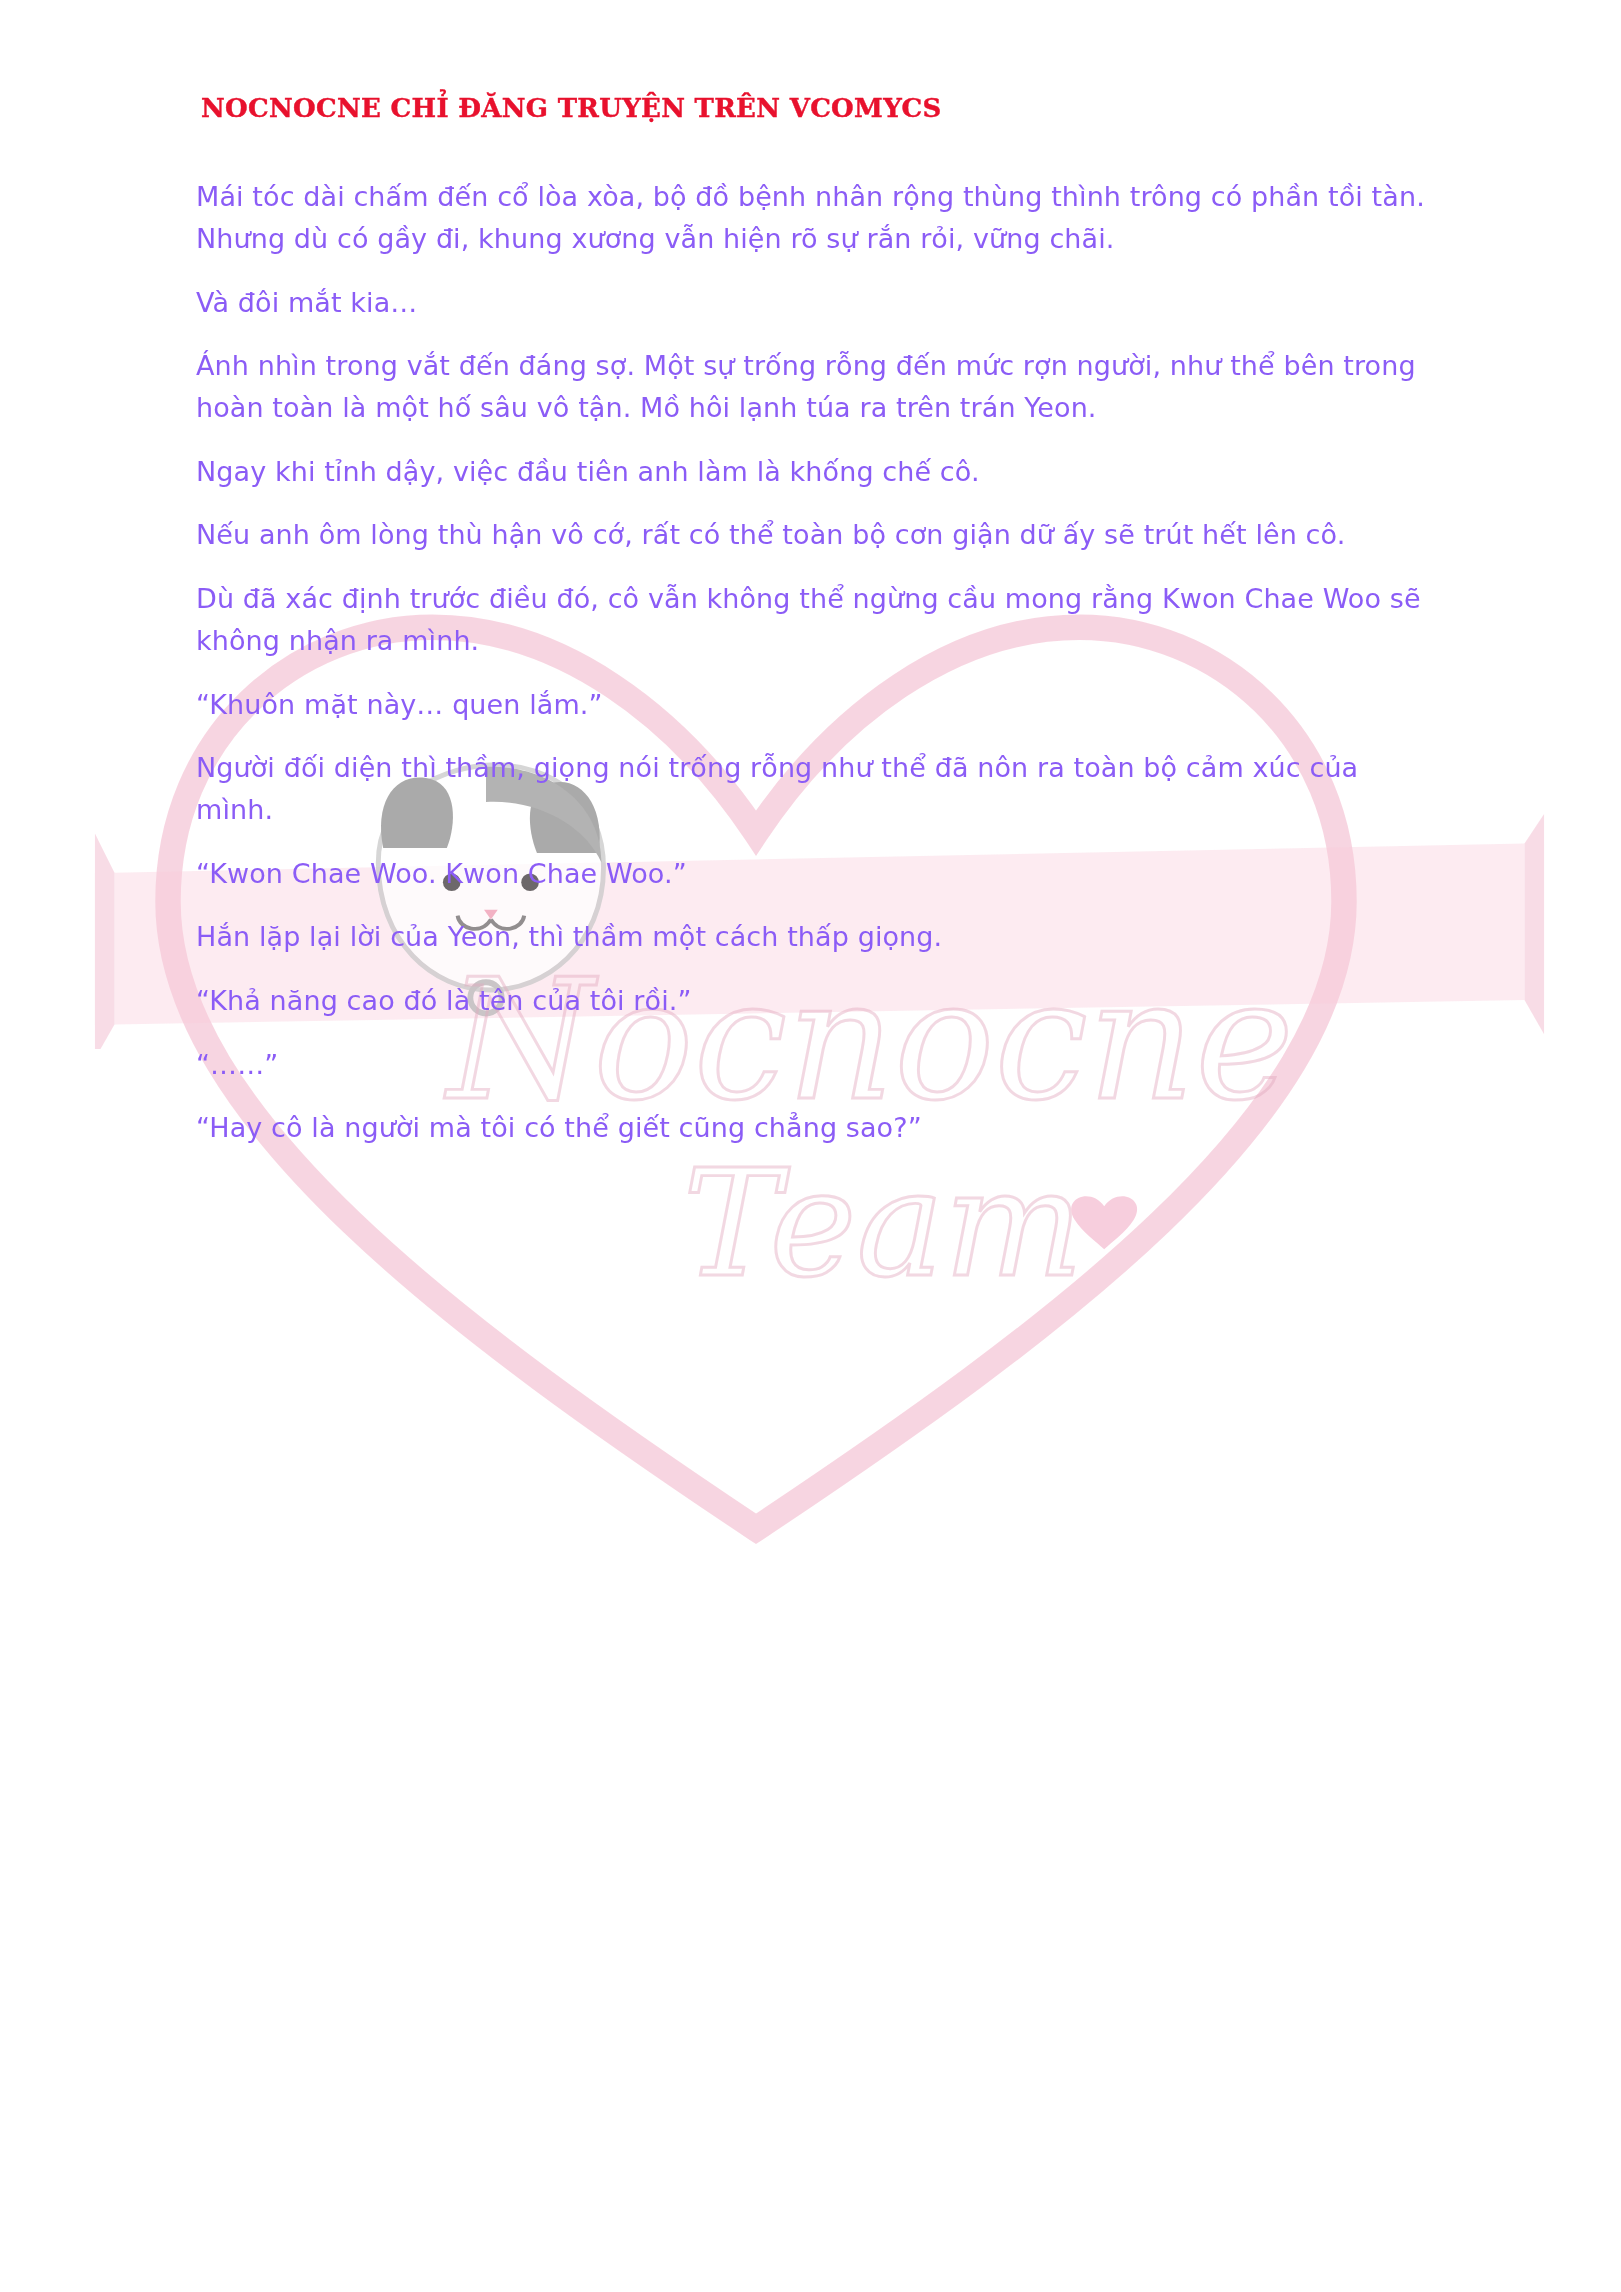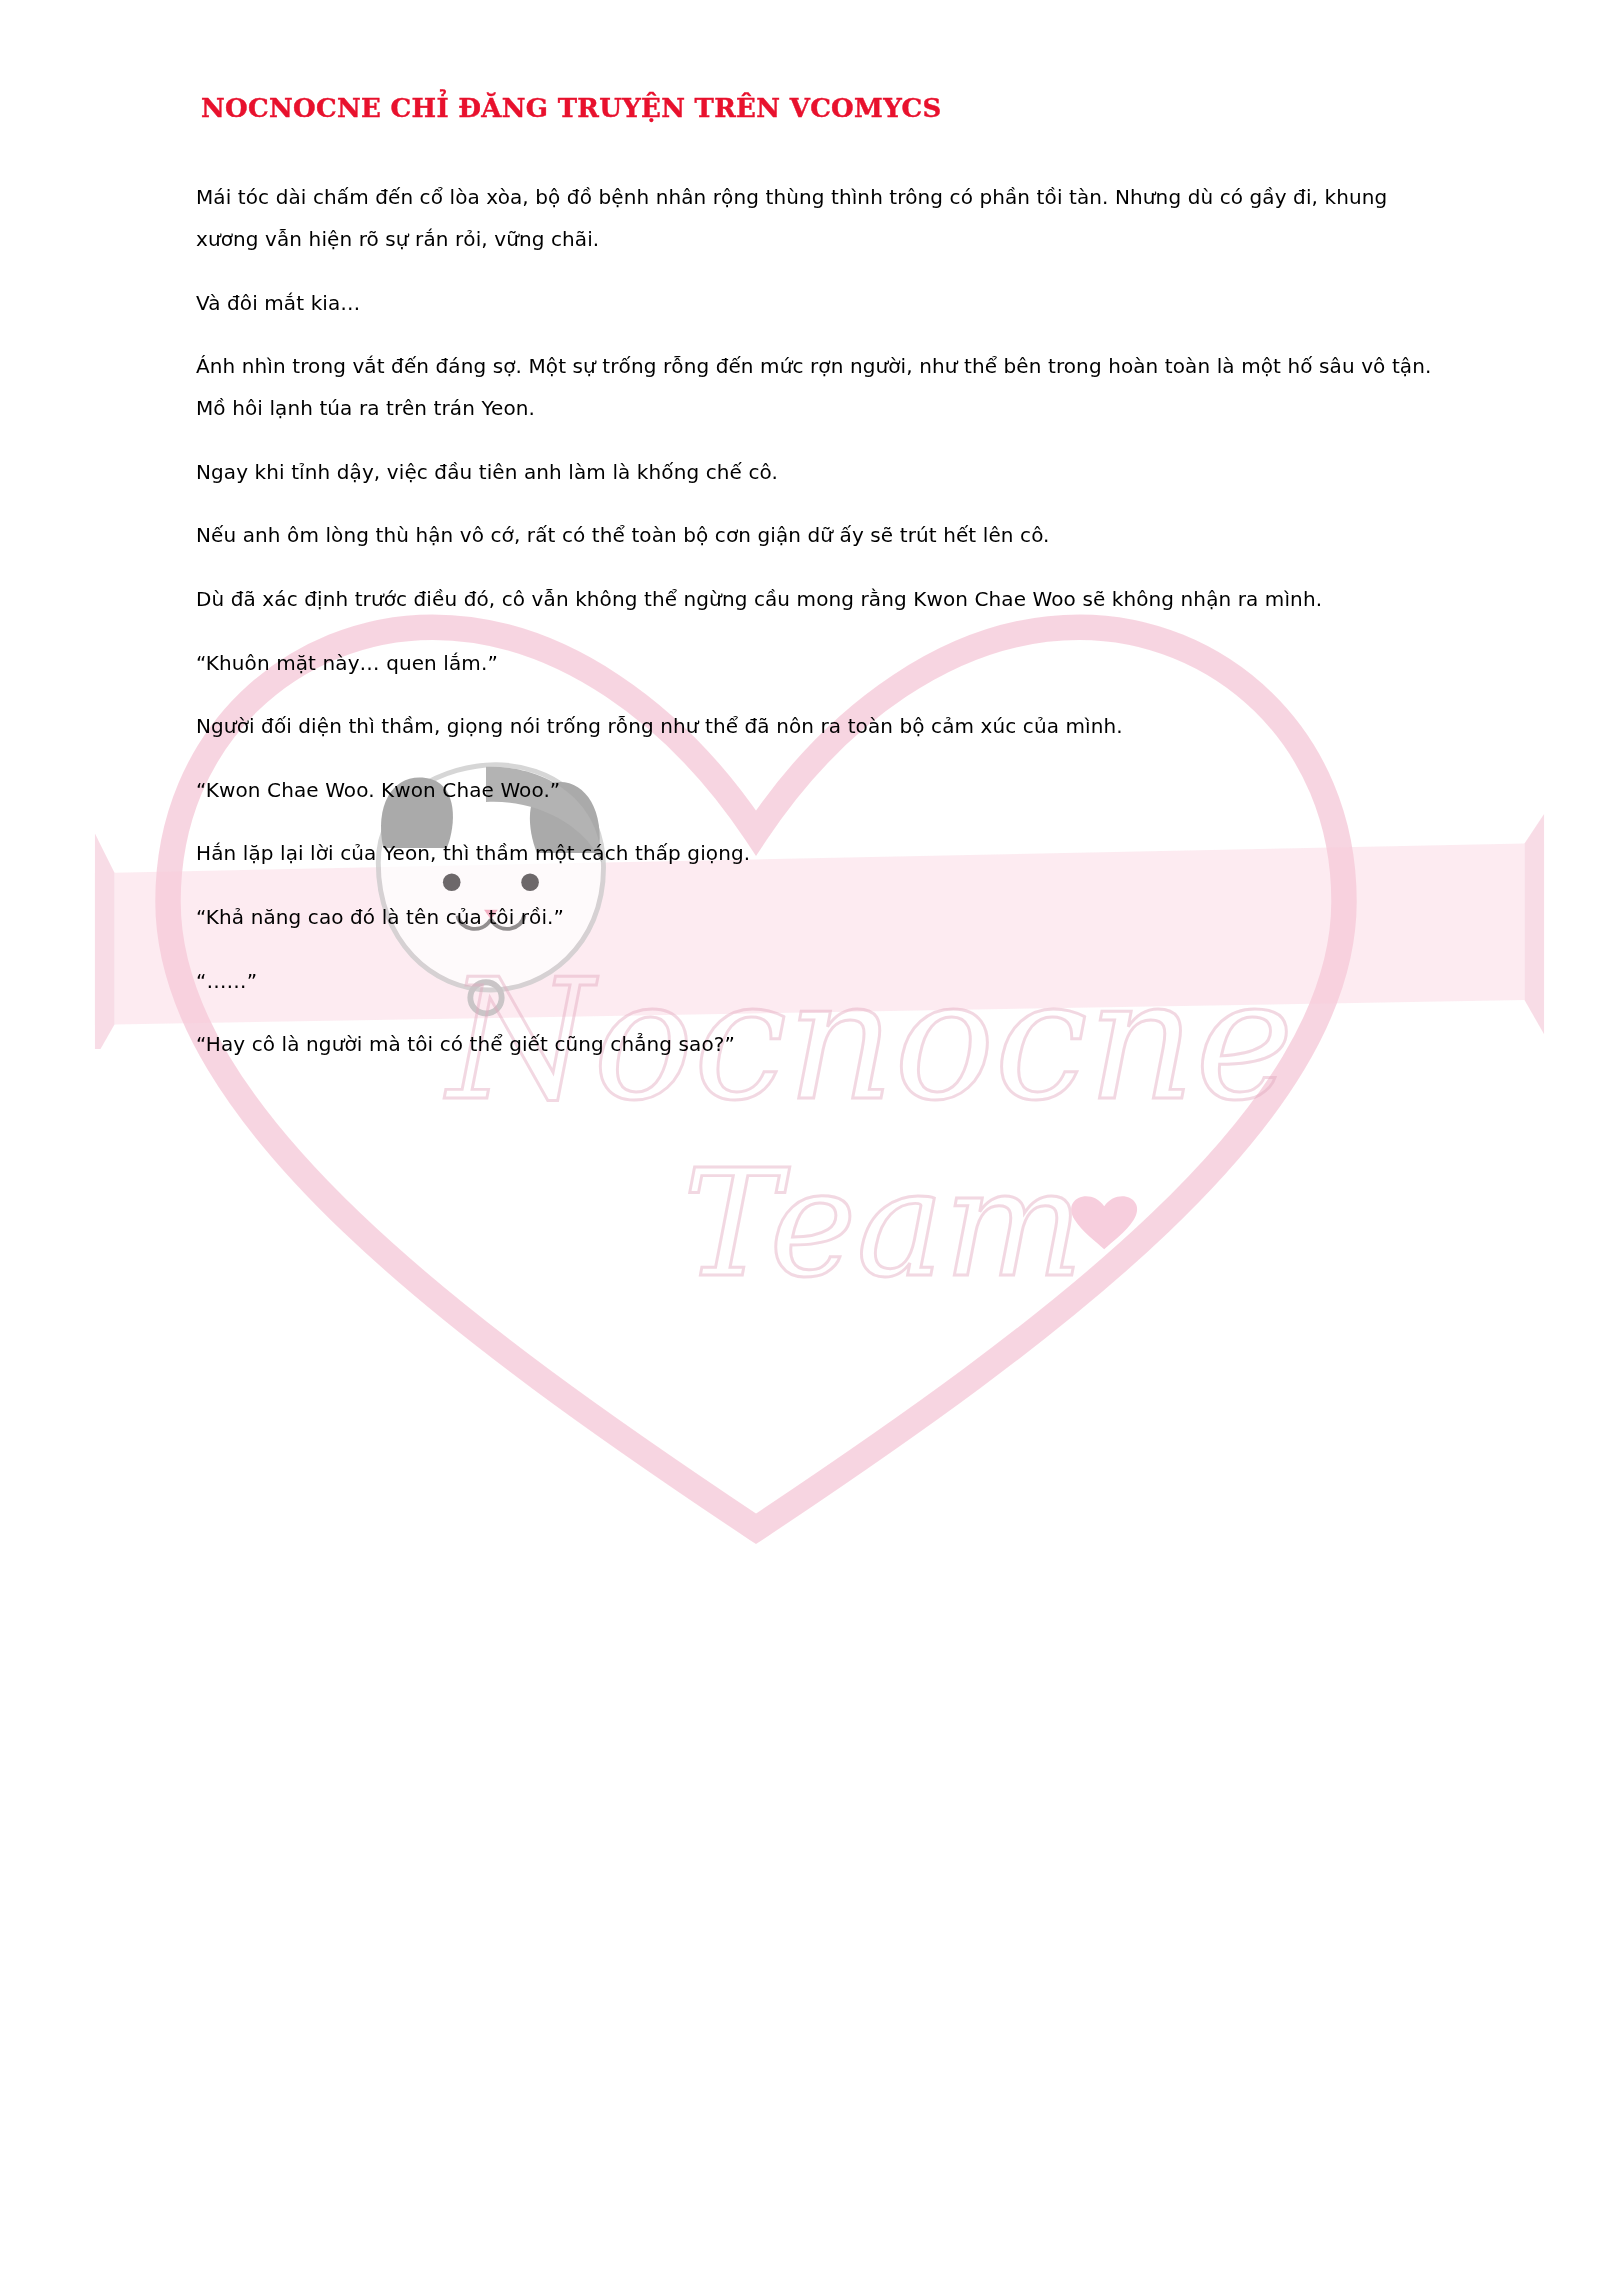--- a/index.html
+++ b/index.html
@@ -78,23 +78,23 @@
     -webkit-text-stroke: 0.4px #e8112d;
   }
   .body-text {
     position: absolute;
     left: 196px;
     top: 176px;
     width: 1245px;
   }
   .para {
     font-family: "DejaVu Sans", sans-serif;
-    font-size: 20px;
+    font-size: 27px;
     line-height: 42px;
-    color: #000000;
+    color: #8b5cf6;
     margin: 0 0 21.6px 0;
     letter-spacing: 0.1px;
   }
 </style>
 </head>
 <body>
 
 <div class="watermark-layer">
 
   <svg class="wm-heart" viewBox="0 0 1320 1000">

